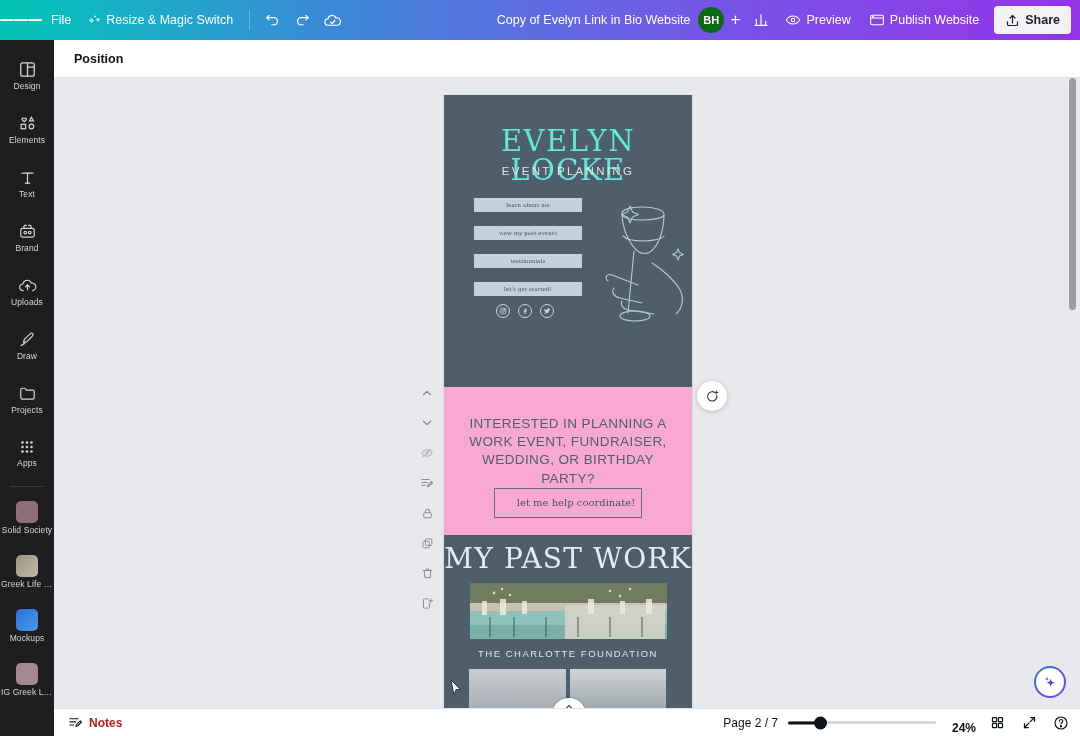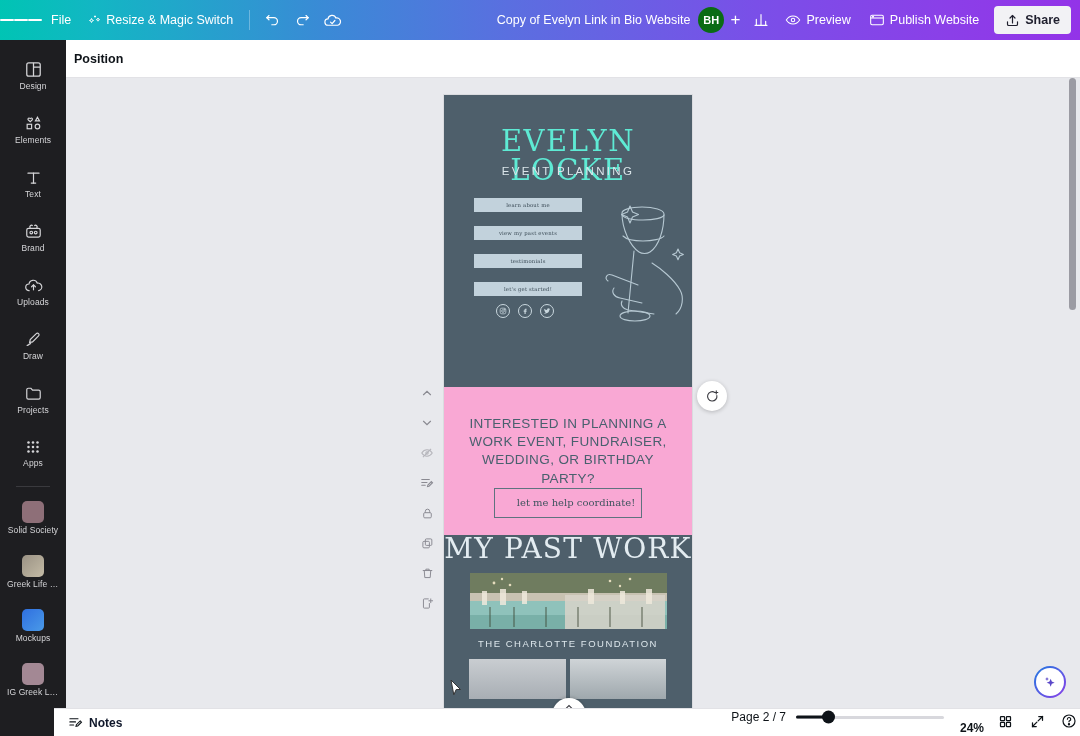--- a/index.html
+++ b/index.html
@@ -39,21 +39,21 @@
   .tb-plus { width:22px; height:26px; display:flex; align-items:center; justify-content:center; font-size:17px; font-weight:300; cursor:pointer; }
   .tb-share {
     background:#f2f2f5; color:#1f1f2e; height:28px; border-radius:4px;
     display:flex; align-items:center; gap:5px; padding:0 11px; font-size:12.5px;
     font-weight:600; margin:0 9px 0 6px; cursor:pointer;
   }
   .tb-right { display:flex; align-items:center; }
 
   
   .sidebar {
-    position: absolute; top: 40px; left: 0; width: 66px; height: 696px;
+    position: absolute; top: 40px; left: 0; width: 54px; height: 696px;
     background: #1e1e21; display: flex; flex-direction: column; align-items: center;
     padding-top: 8px; z-index: 30; overflow: hidden;
   }
   .sb-item {
     width: 54px; height: 54px; display: flex; flex-direction: column;
     align-items: center; justify-content: center; gap: 3px; cursor: pointer;
     color: #d5d5d8; flex: 0 0 auto;
   }
   .sb-label { font-size: 8.5px; line-height: 1; letter-spacing: 0.1px; }
   .sb-sep { width: 34px; height: 1px; background: #3a3a3e; margin: 6px 0 4px; }
@@ -120,21 +120,21 @@
   .mid-head {
     width: 210px; text-align:center; font-size:13.5px; letter-spacing:0.4px;
     color:#49606e; line-height:1.35;
   }
   .mid-btn {
     width:148px; height:30px; border:1px solid #5e737f;
     display:flex; align-items:center; justify-content:center;
     font-family:"DejaVu Serif", serif; font-size:10px; color:#40545f; cursor:pointer;padding-left:16px;
   }
 
-  .sec-work { position:relative; width:248px; background:#4e5f6b; padding-top:0; height:200px; }
+  .sec-work { position:relative; width:248px; background:#4e5f6b; padding-top:10px; height:200px; }
   .work-title {
     width:248px; text-align:center; font-family:"DejaVu Serif", serif;
     font-size:28px; letter-spacing:1.2px; color:#e3ecf1; line-height:1;
   }
   .work-img {
     margin: 10px auto 0; width:197px; height:56px; overflow:hidden; position:relative;
     background: linear-gradient(180deg,#6d7b62 0%, #8a8f7a 22%, #b9b3a4 45%, #9fc4bd 68%, #86b5ad 100%);
   }
   .work-cap {
     margin-top:9px; width:248px; text-align:center; font-size:9.5px;
@@ -177,24 +177,24 @@
   }
 
   
   .bottombar {
     position: absolute; bottom: 0; left: 54px; width: 1026px; height: 28px;
     background: #fff; border-top: 1px solid #e2e2e6;
     display: flex; align-items: center; z-index: 35;
   }
   .bb-notes {
     display:flex; align-items:center; gap:6px; padding:3px 8px;
-    font-size:12px; font-weight:600; color:#0f172a; margin-left:6px;
+    font-size:12px; font-weight:600; color:#b91c1c; margin-left:6px;
     border-radius:4px; cursor:pointer;
   }
-  .bb-right { margin-left:auto; display:flex; gap:10px; }
+  .bb-right { margin-left:auto; display:flex; align-items:center; gap:10px; padding-right:8px; }
   .bb-page { font-size:12px; color:#0e1318; }
   .bb-slider { position:relative; width:148px; height:14px; display:flex; align-items:center; cursor:pointer; }
   .bb-track { width:100%; height:3px; background:#d8d8dd; border-radius:2px; }
   .bb-fill { position:absolute; left:0; top:50%; transform:translateY(-50%); width:32px; height:3px; background:#0e1318; border-radius:2px; }
   .bb-knob { position:absolute; left:26px; top:50%; transform:translateY(-50%); width:13px; height:13px; background:#0e1318; border-radius:50%; }
   .bb-zoom { font-size:12px; font-weight:600; color:#0e1318; min-width:30px; text-align:right;margin-top:11px; }
   .bb-ic { width:22px; height:22px; display:flex; align-items:center; justify-content:center; color:#0e1318; cursor:pointer; border-radius:4px; }
 
   
   .cursor { position:absolute; left:450px; top:679px; z-index:50; }

